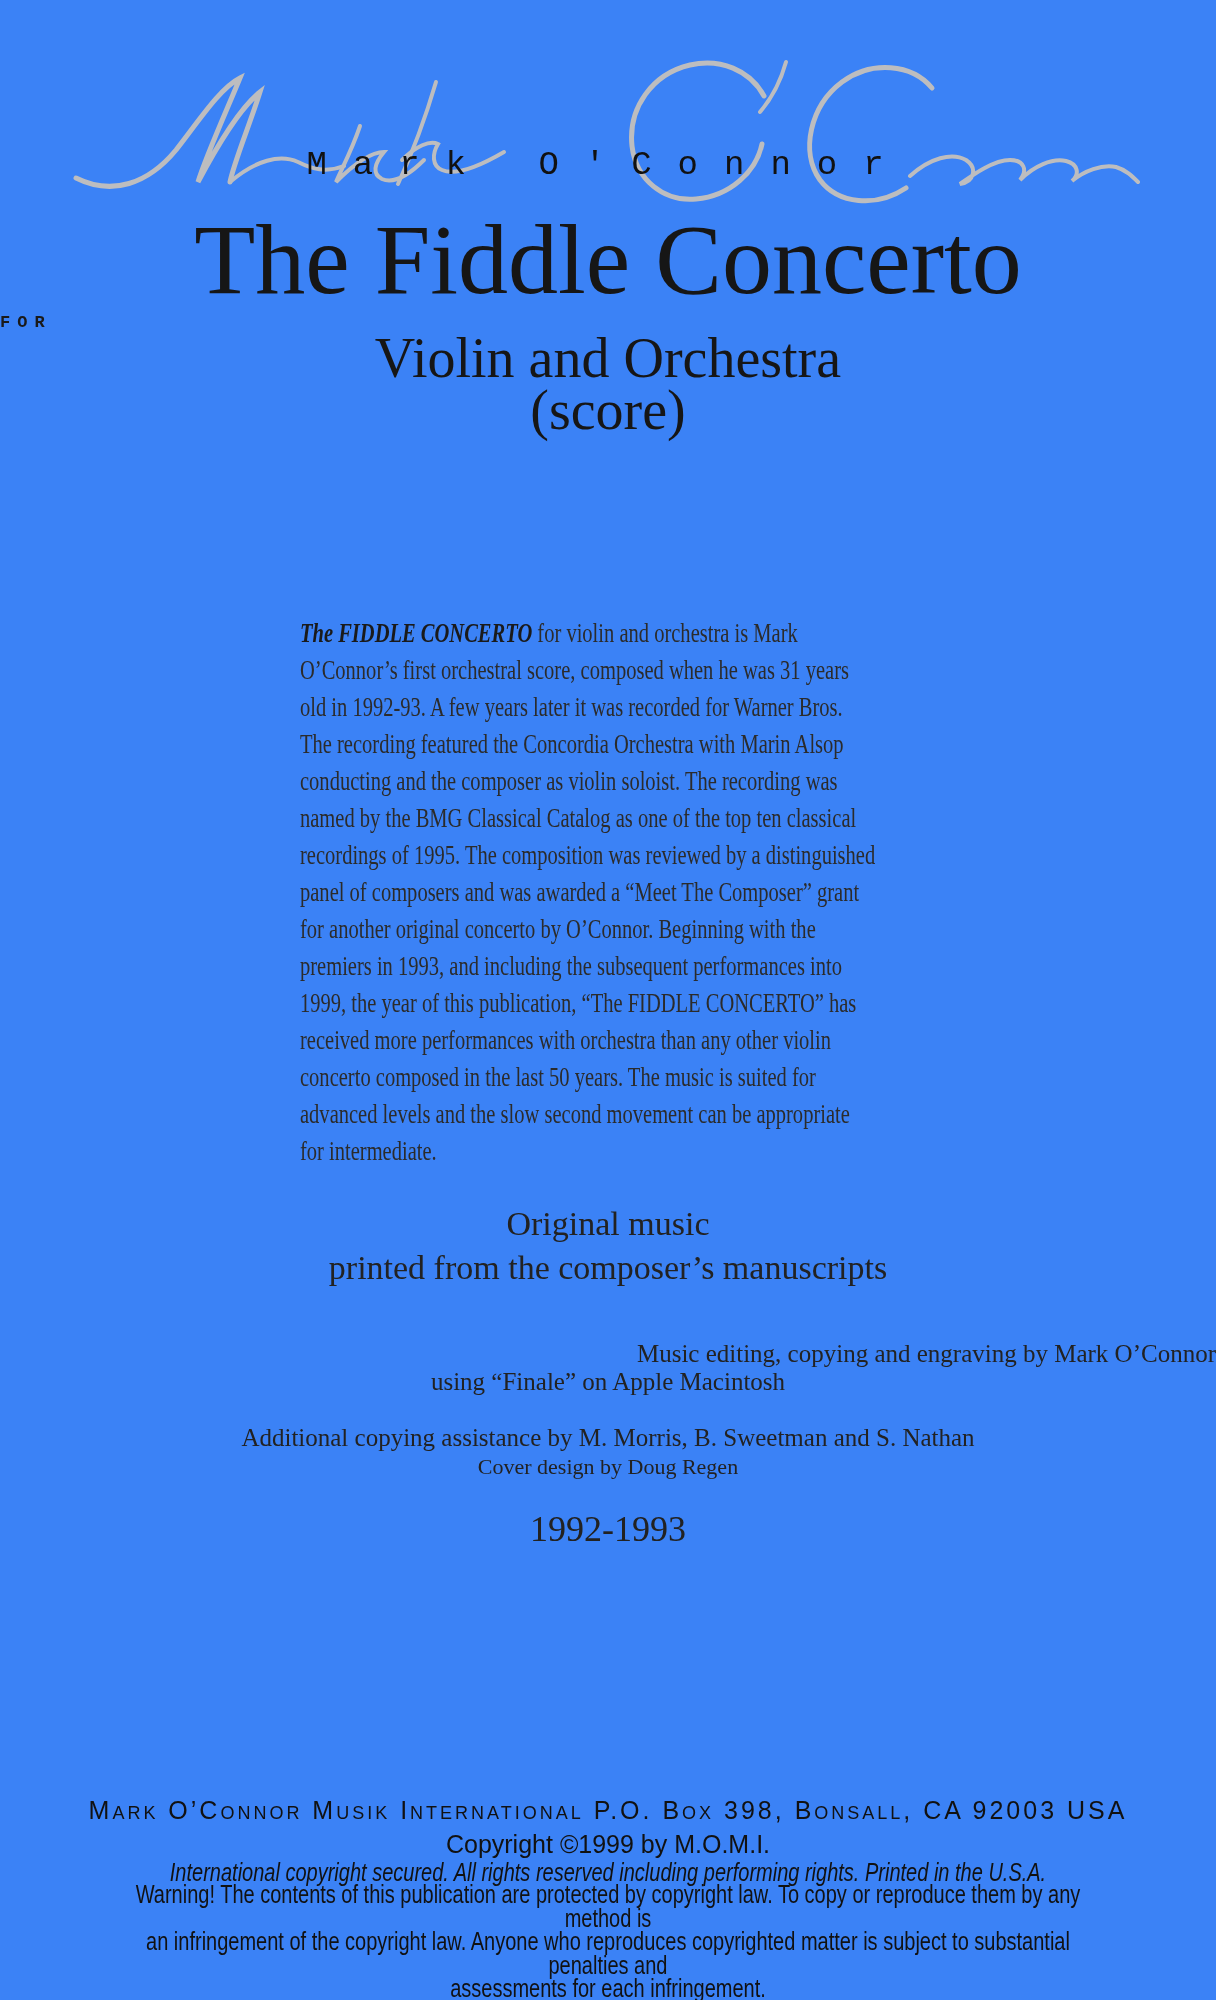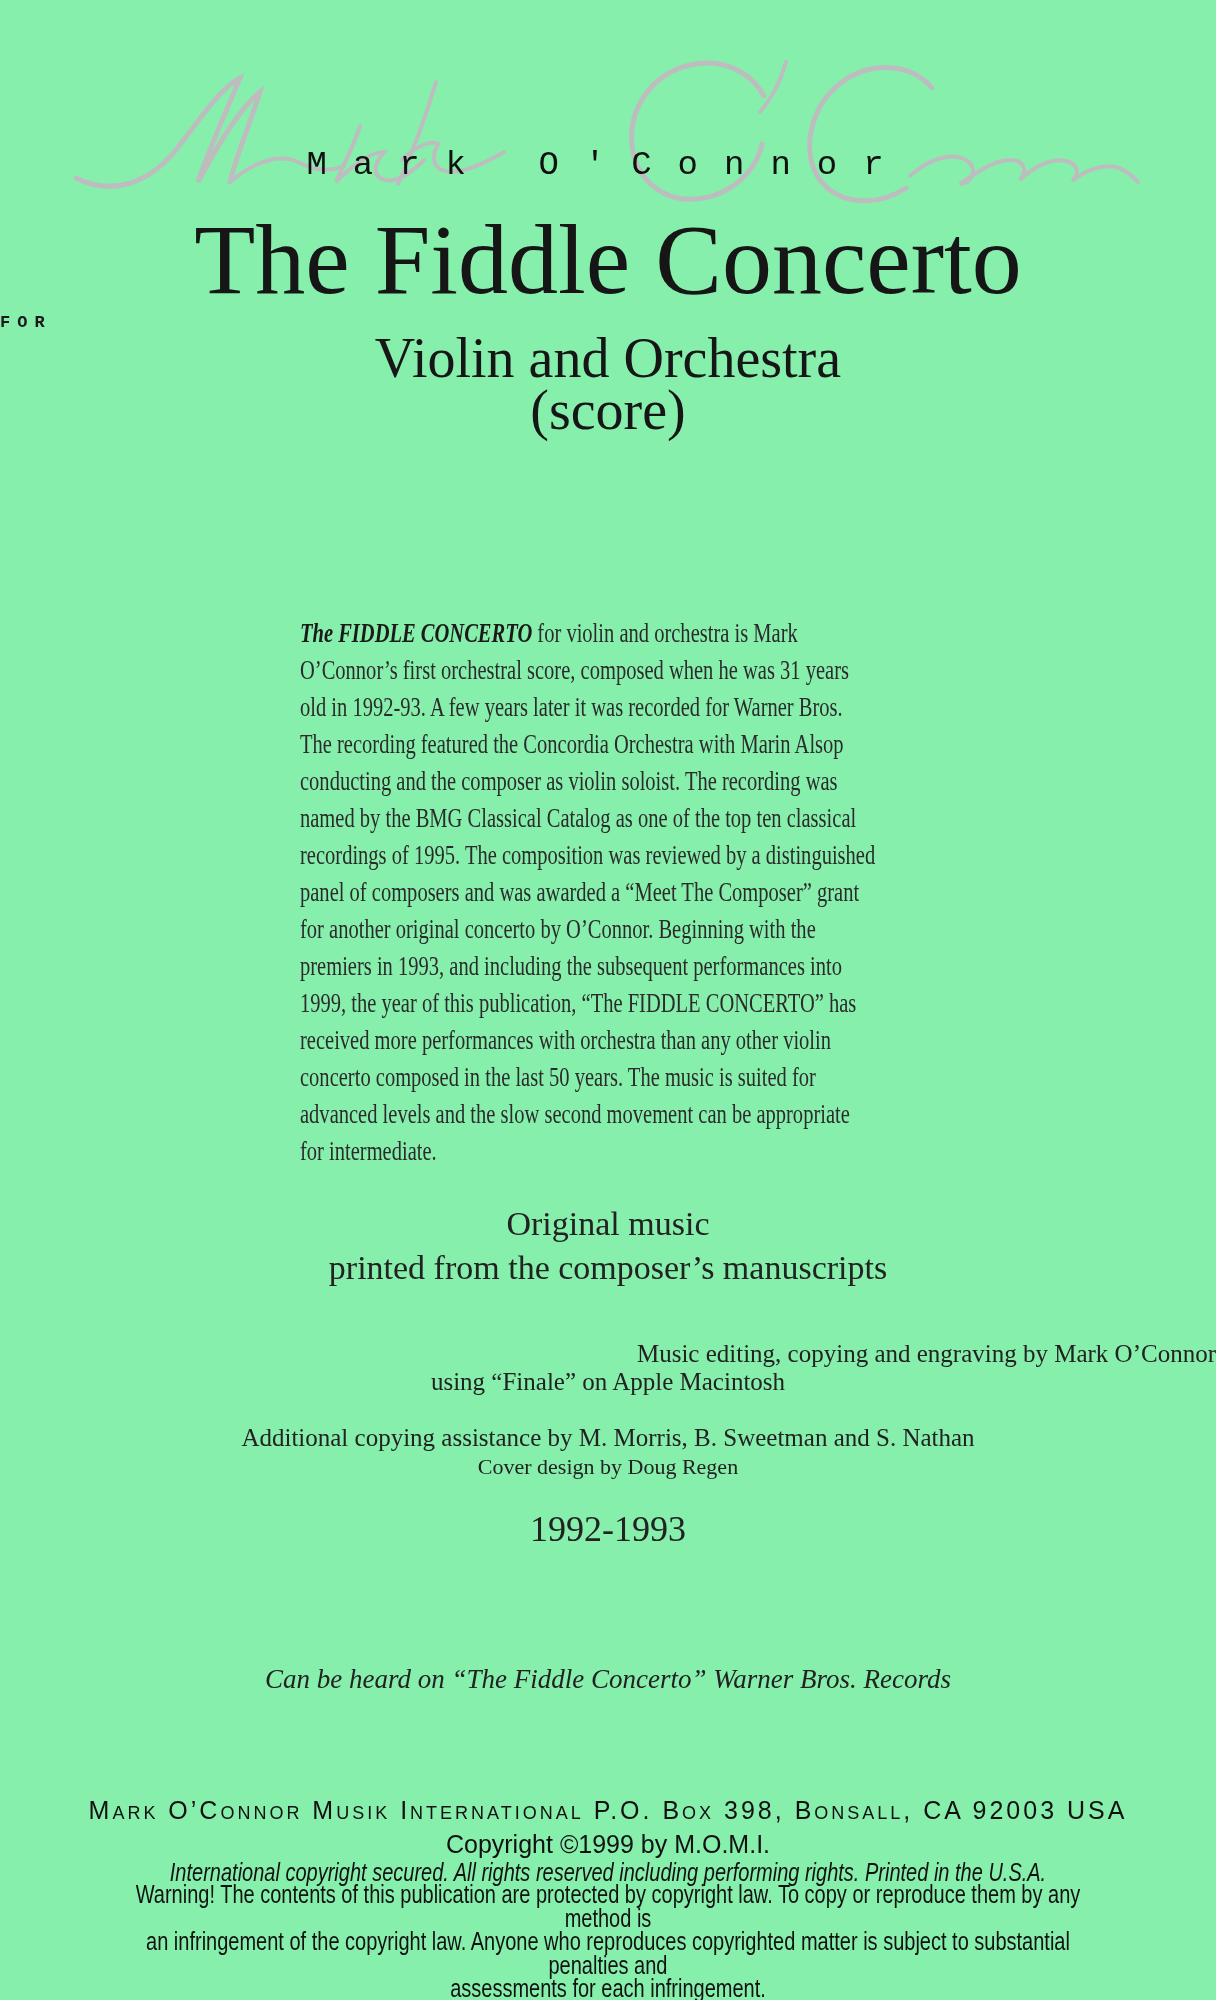--- a/index.html
+++ b/index.html
@@ -1,16 +1,16 @@
 <!DOCTYPE html>
 <html><head>
 <meta charset="utf-8">
 <style>
   html,body{margin:0;padding:0;background:#ffffff;}
-  .page{position:relative;width:1216px;height:2000px;background:#86efac;overflow:hidden;
+  .page{position:relative;width:1216px;height:2000px;background:#3b82f6;overflow:hidden;
         font-family:"Liberation Serif", serif;color:#1e1e1e;}
 
   
   .sig-svg{position:absolute;left:64px;top:52px;width:1080px;height:160px;}
   .typed-name{position:absolute;left:0;top:146px;width:100%;text-align:center;
         font-family:"Liberation Mono", monospace;font-size:34px;letter-spacing:26px;
         color:#111111;white-space:nowrap;}
 
   
   .main-title{position:absolute;left:0;top:210px;width:100%;text-align:center;
@@ -95,21 +95,20 @@
     <div>Original music</div>
     <div>printed from the composer’s manuscripts</div>
   </div>
 
   <div class="center-line credit-1">Music editing, copying and engraving by Mark O’Connor</div>
   <div class="center-line credit-2">using “Finale” on Apple Macintosh</div>
   <div class="center-line credit-4">Additional copying assistance by M. Morris, B. Sweetman and S. Nathan</div>
   <div class="center-line credit-5">Cover design by Doug Regen</div>
 
   <div class="center-line years">1992-1993</div>
-  <div class="center-line recording-note">Can be heard on “The Fiddle Concerto” Warner Bros. Records</div>
 
   <div class="center-line footer-address">Mark O’Connor Musik International P.O. Box 398, Bonsall, CA 92003 USA</div>
   <div class="center-line footer-copyright">Copyright ©1999 by M.O.M.I.</div>
   <div class="center-line footer-rights">International copyright secured. All rights reserved including performing rights. Printed in the U.S.A.</div>
   <div class="center-line footer-warning">Warning! The contents of this publication are protected by copyright law. To copy or reproduce them by any method is
 an infringement of the copyright law. Anyone who reproduces copyrighted matter is subject to substantial penalties and
 assessments for each infringement.</div>
 
 </div>
 

